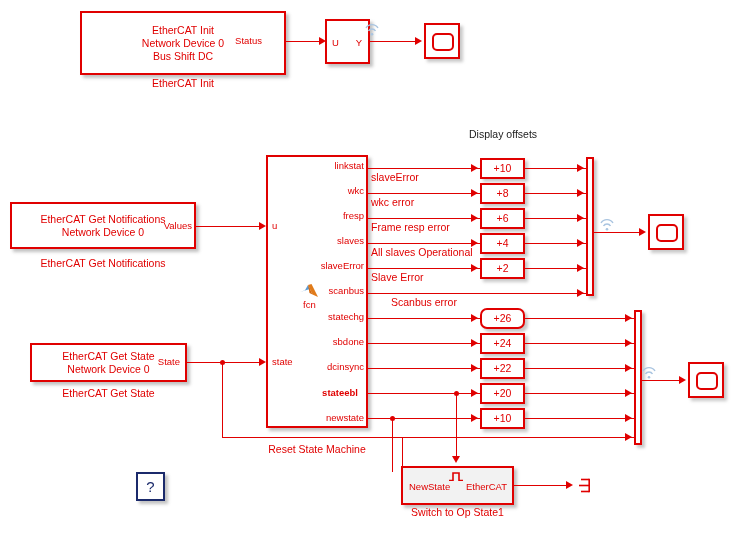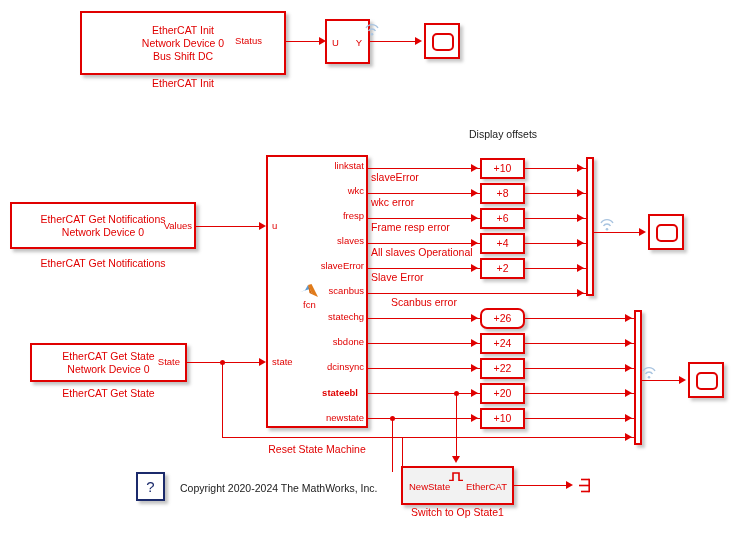--- a/index.html
+++ b/index.html
@@ -308,15 +308,14 @@
   <div class="term" style="left:579px;top:478px;">
     <svg viewBox="0 0 14 15" width="14" height="15">
       <line x1="0" y1="7.5" x2="11" y2="7.5" stroke="#e00000" stroke-width="1.6"></line>
       <line x1="10.2" y1="0.8" x2="10.2" y2="14.2" stroke="#e00000" stroke-width="1.6"></line>
       <line x1="2" y1="1.5" x2="10.2" y2="1.5" stroke="#e00000" stroke-width="1.6"></line>
       <line x1="2" y1="13.5" x2="10.2" y2="13.5" stroke="#e00000" stroke-width="1.6"></line>
     </svg>
   </div>
 
   <div class="helpblk" style="left:136px;top:472px;">?</div>
-  <div class="anno-dark" style="left:180px;top:482px;">Copyright 2020-2024 The MathWorks, Inc.</div>
 
 </div>
 
 </body></html>

